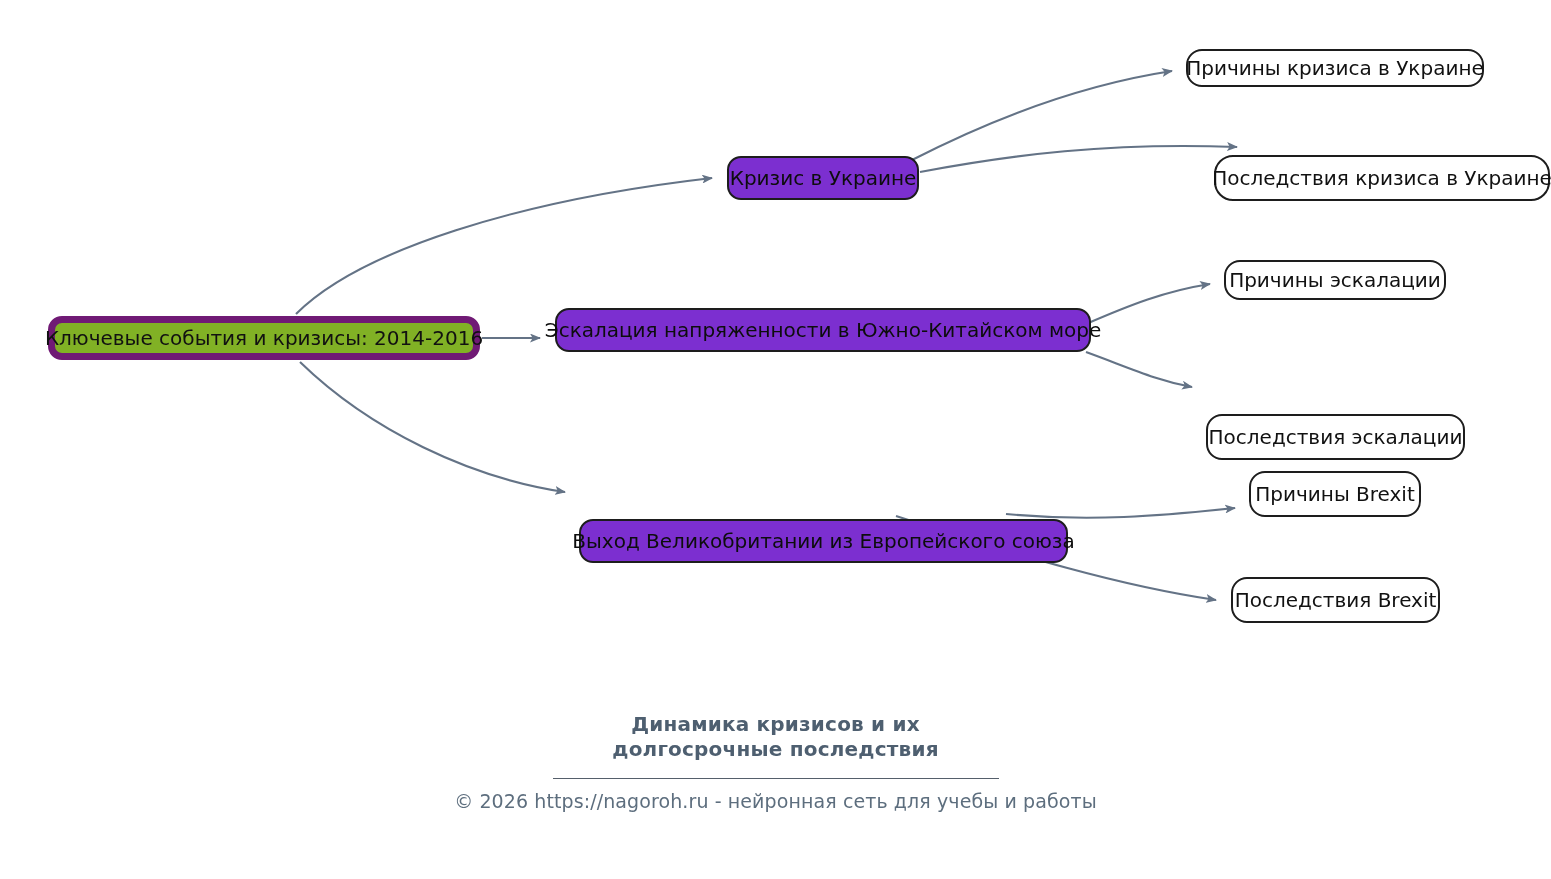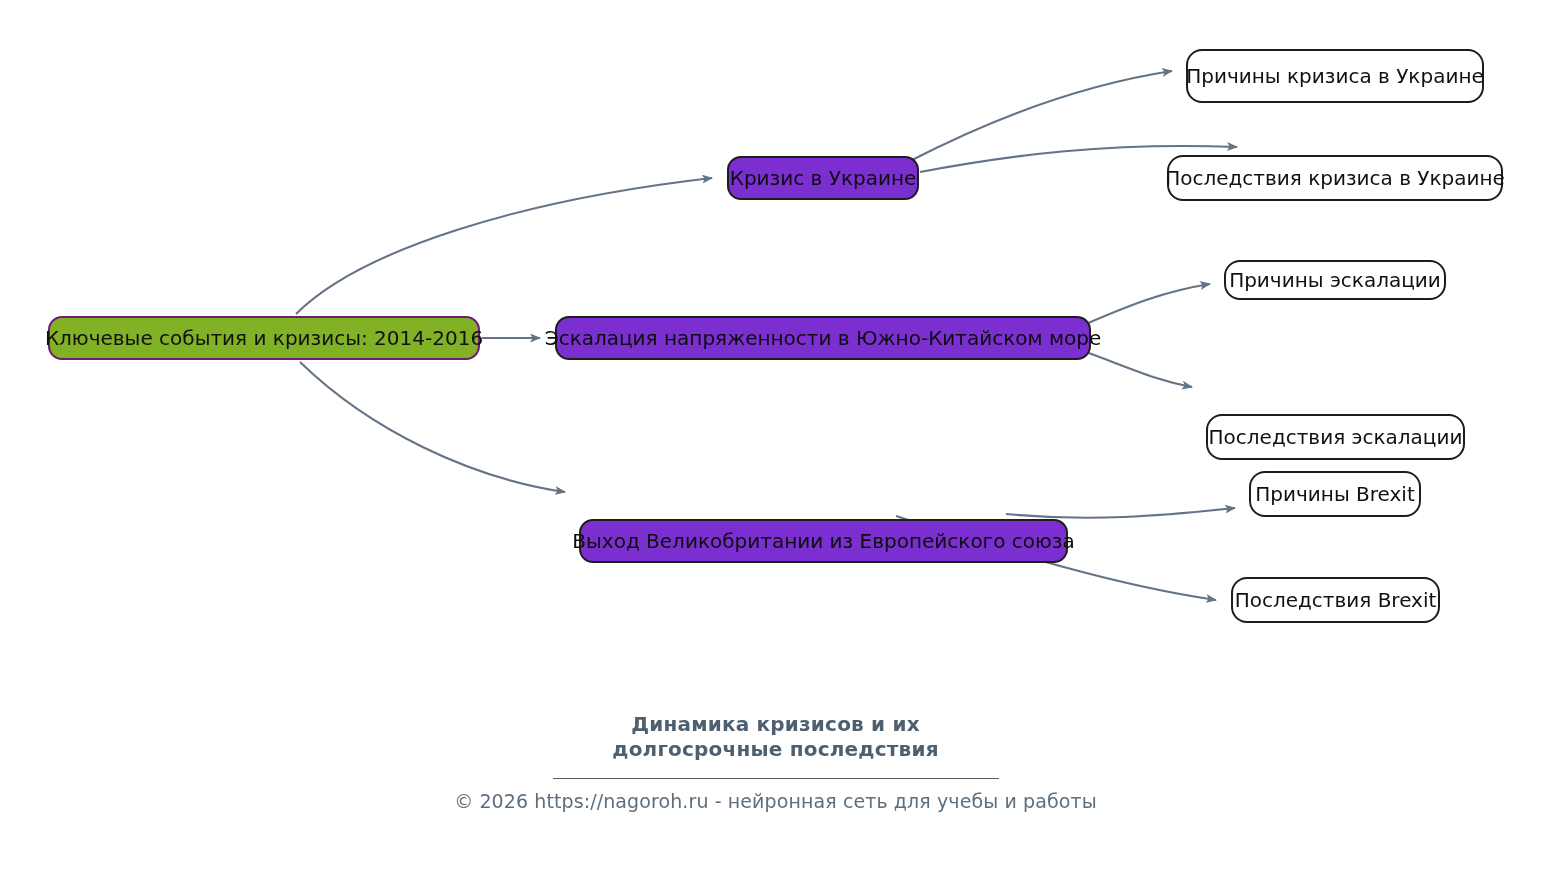--- a/index.html
+++ b/index.html
@@ -33,21 +33,21 @@
     border-radius: 14px;
     white-space: nowrap;
     line-height: 1;
   }
   .node-label {
     display: block;
     white-space: nowrap;
   }
   .node-root {
     background: #81b125;
-    border: 2px solid #701a75;
+    border: 7px solid #701a75;
     color: #111111;
     font-size: 20px;
   }
   .node-branch {
     background: #7c2fd0;
     border: 2px solid #1d1d1d;
     color: #0d0d0d;
     font-size: 20px;
   }
   .node-leaf {
@@ -118,28 +118,28 @@
     <path d="M 896,516 C 1020,556 1120,586 1216,600" fill="none" stroke="#647386" stroke-width="2.1" marker-end="url(#arrowhead)"></path>
   </svg>
 
   <div class="node node-root" style="left:48px; top:316px; width:432px; height:44px;">
     <span class="node-label">Ключевые события и кризисы: 2014-2016</span>
   </div>
 
   <div class="node node-branch" style="left:727px; top:156px; width:192px; height:44px;">
     <span class="node-label">Кризис в Украине</span>
   </div>
-  <div class="node node-leaf" style="left:1186px; top:49px; width:298px; height:54px;align-items:center;">
+  <div class="node node-leaf" style="left:1186px; top:49px; width:298px; height:38px;align-items:center;">
     <span class="node-label">Причины кризиса в Украине</span>
   </div>
-  <div class="node node-leaf" style="left:1167px; top:155px; width:336px; height:46px;">
+  <div class="node node-leaf" style="left:1214px; top:155px; width:336px; height:46px;border-radius:19px;">
     <span class="node-label">Последствия кризиса в Украине</span>
   </div>
 
-  <div class="node node-branch" style="left:555px; top:316px; width:536px; height:44px;">
+  <div class="node node-branch" style="left:555px; top:308px; width:536px; height:44px;">
     <span class="node-label">Эскалация напряженности в Южно-Китайском море</span>
   </div>
   <div class="node node-leaf" style="left:1224px; top:260px; width:222px; height:40px;">
     <span class="node-label">Причины эскалации</span>
   </div>
   <div class="node node-leaf" style="left:1206px; top:366px; width:259px; height:46px;margin-top:48px;">
     <span class="node-label">Последствия эскалации</span>
   </div>
 
   <div class="node node-branch" style="left:579px; top:471px; width:489px; height:44px;margin-top:48px;">

